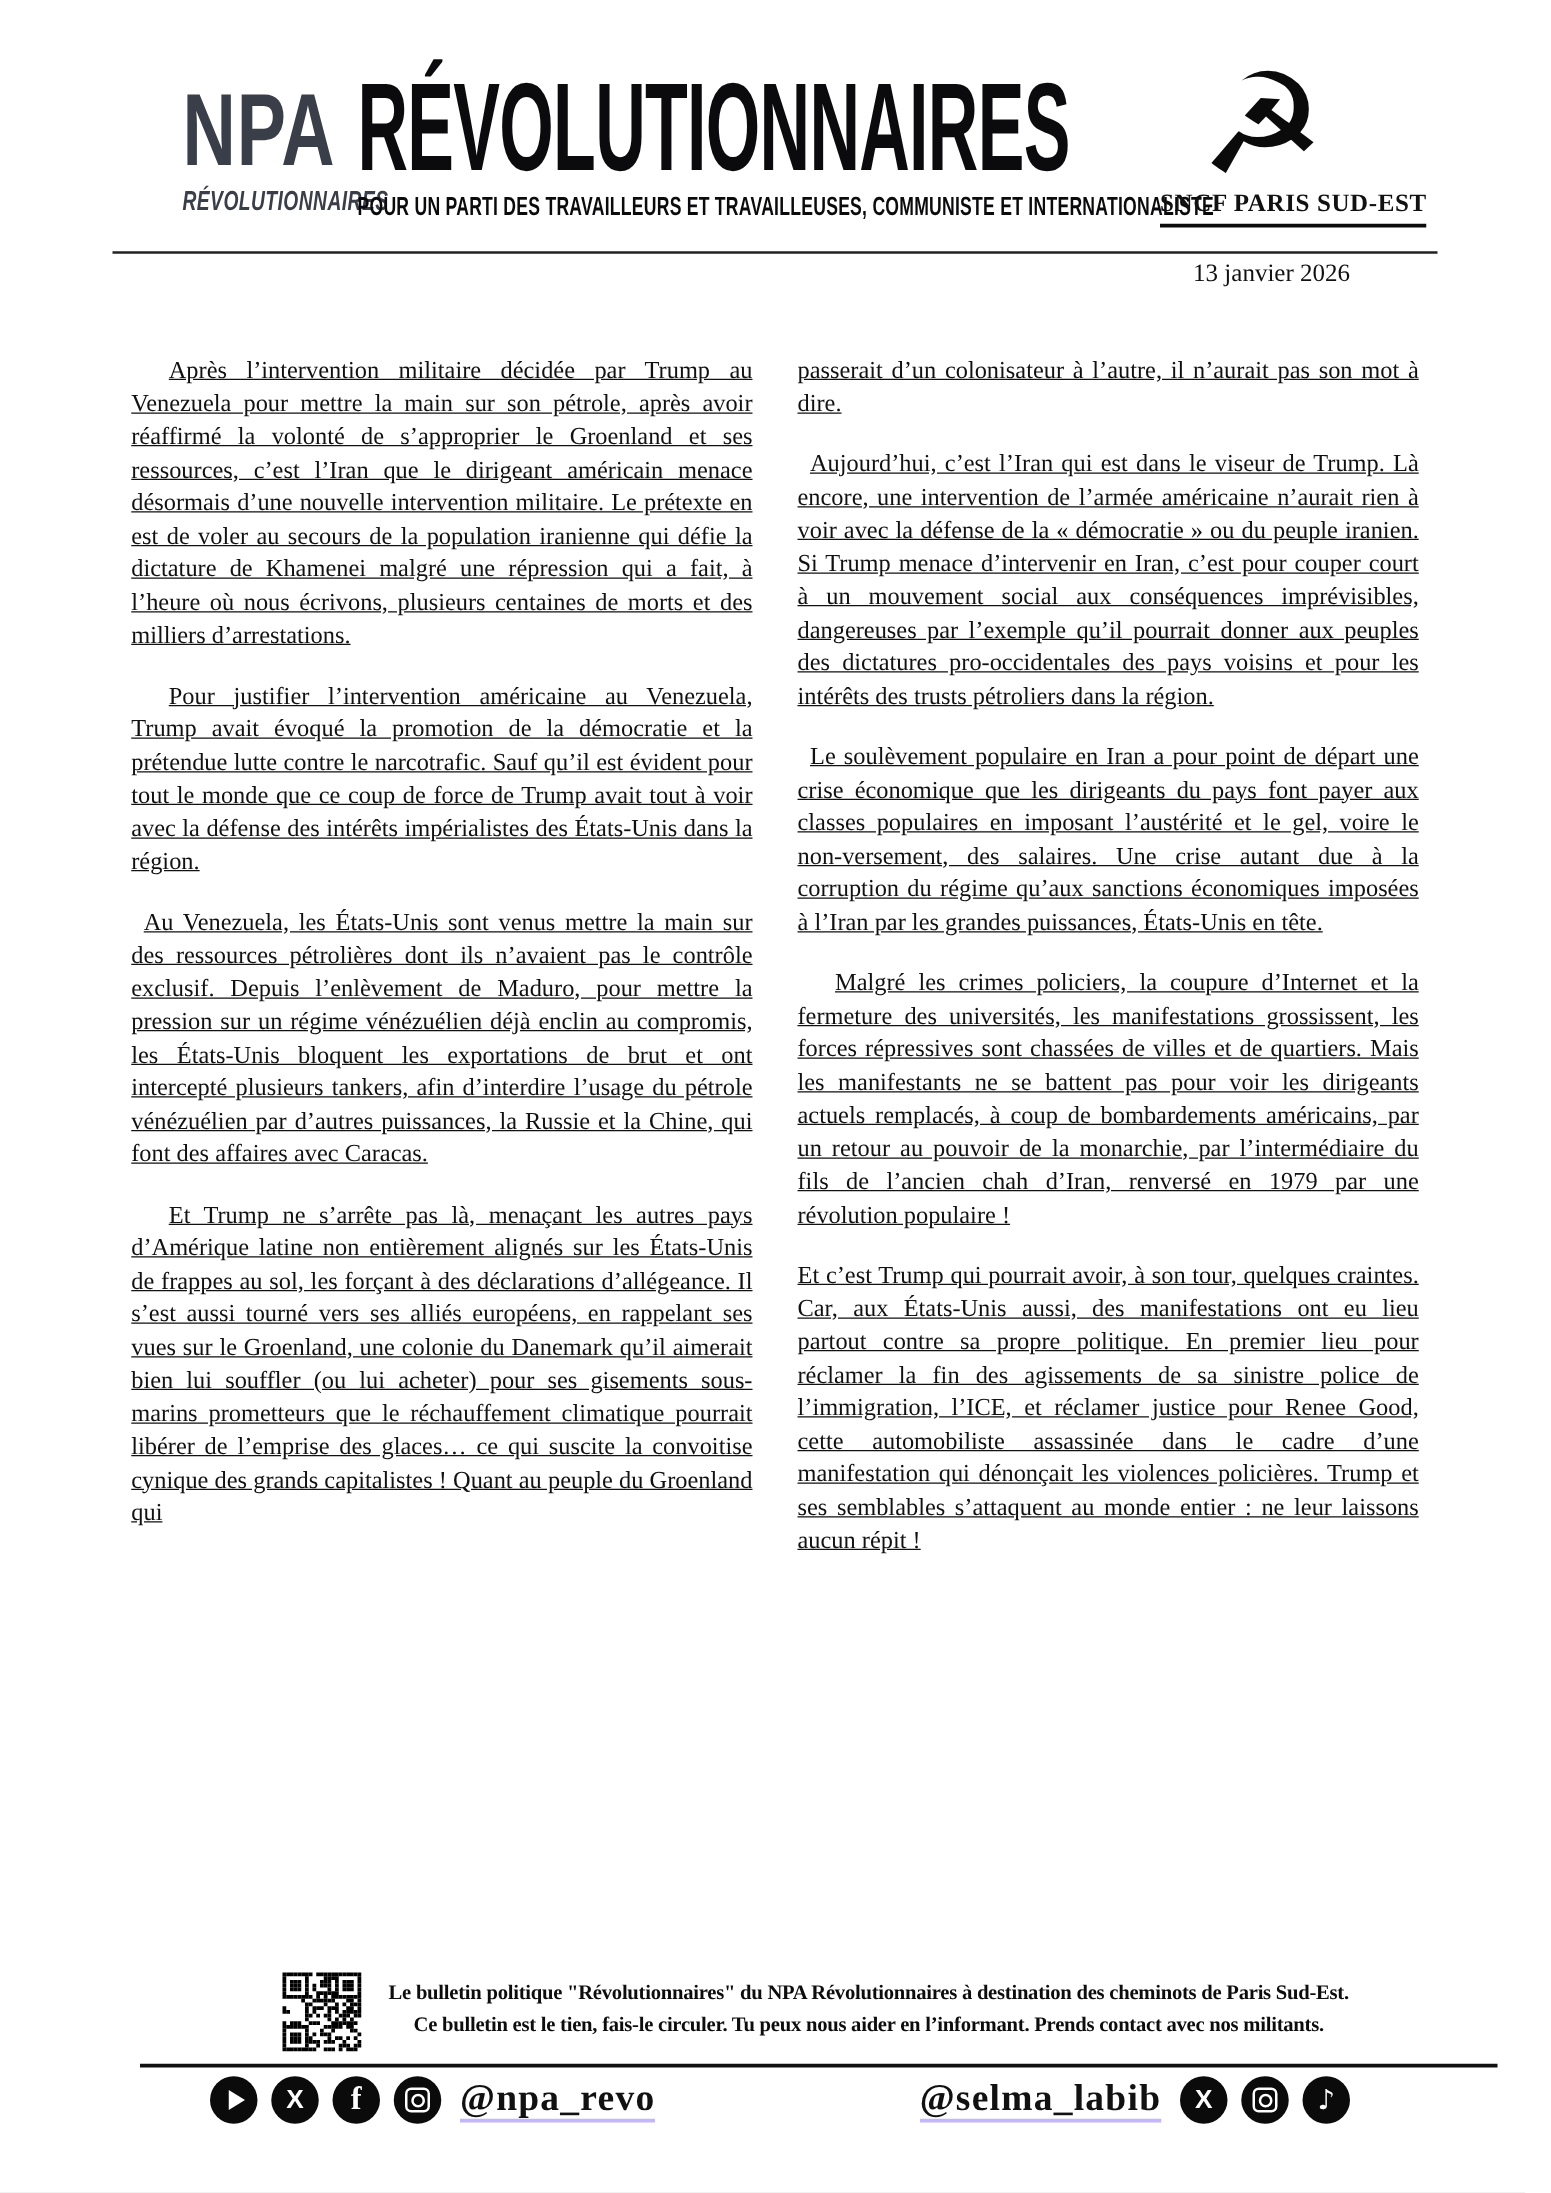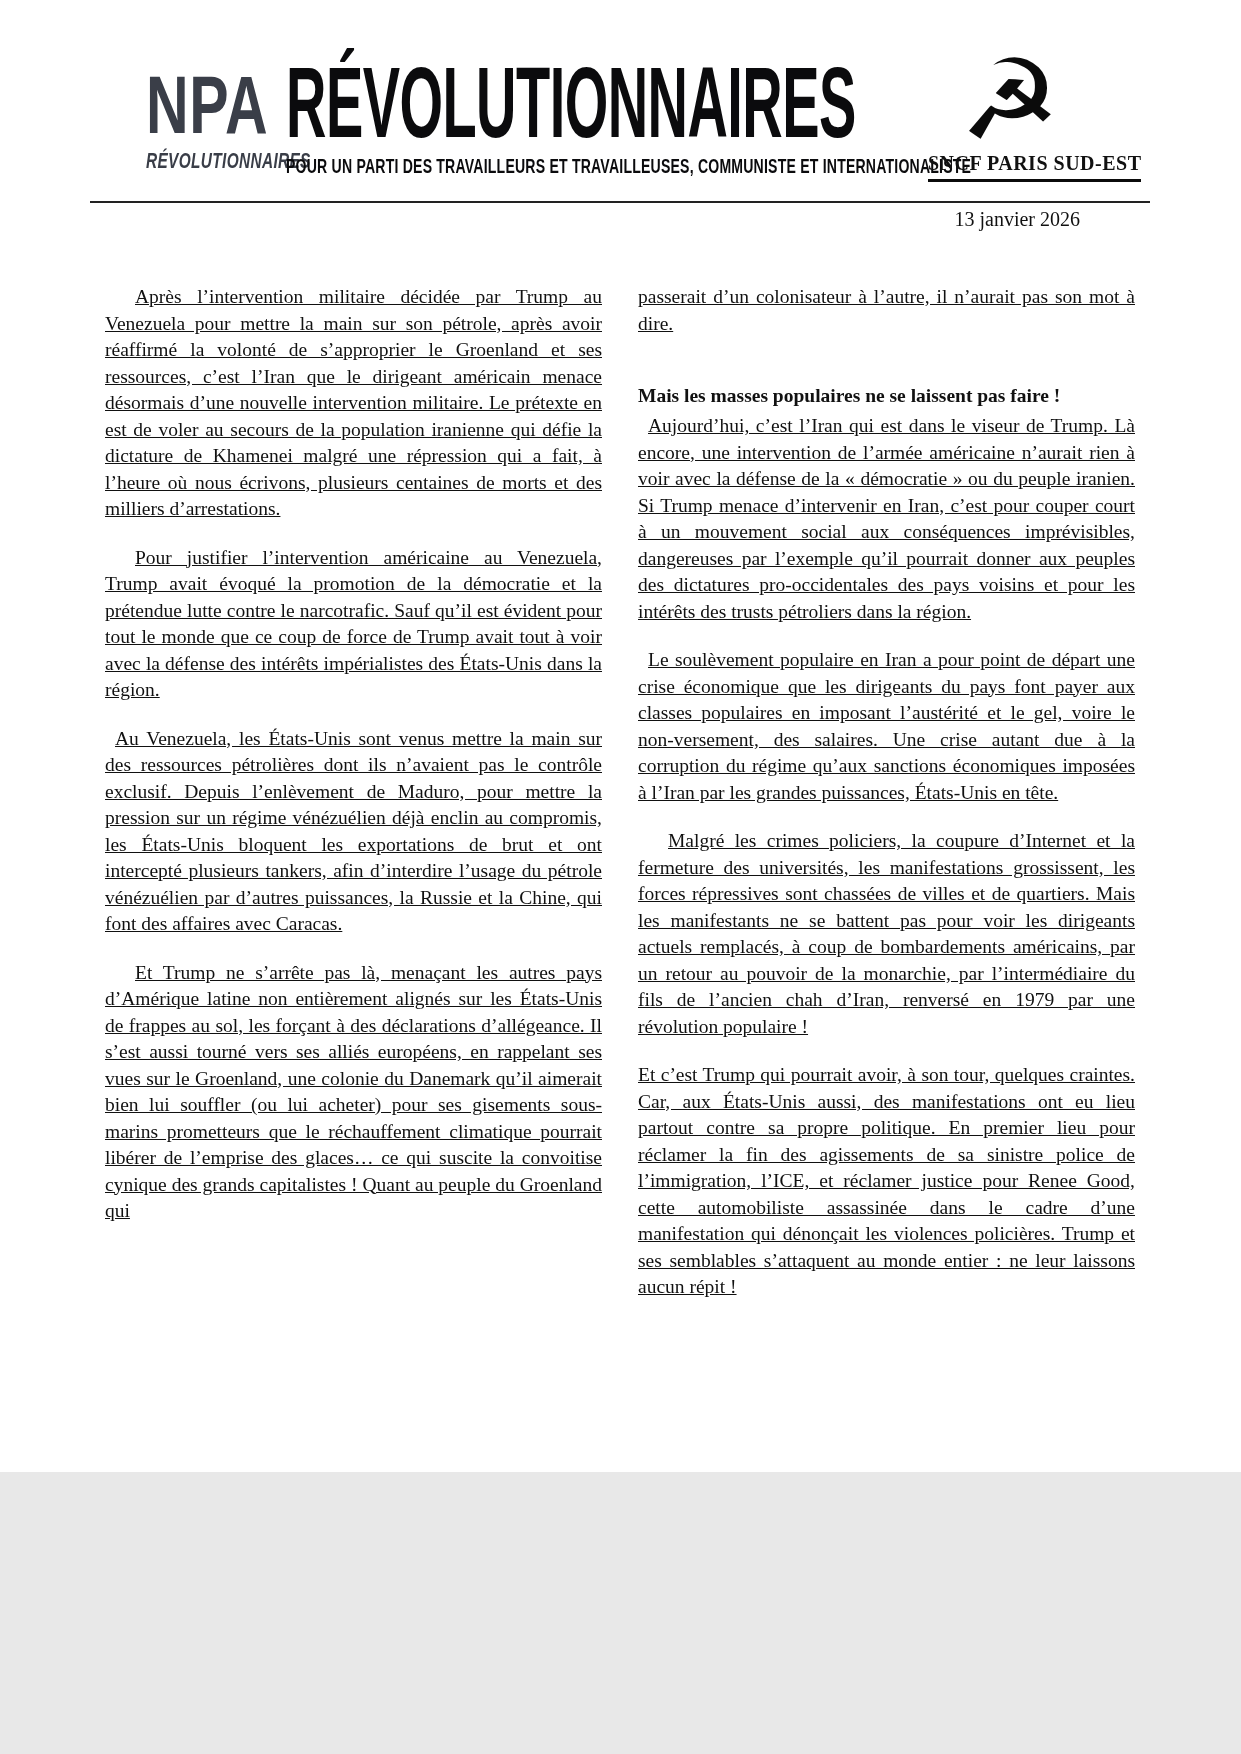--- a/index.html
+++ b/index.html
@@ -1,18 +1,18 @@
 <!DOCTYPE html>
 <html lang="fr"><head>
 <meta charset="utf-8">
 <style>
   html,body{margin:0;padding:0;background:#e8e8e8;}
   .page{
     position:relative;
-    width:1241px;height:1472px;
+    width:1241px;height:1754px;
     margin:0 auto;
     background:#ffffff;
     font-family:"Liberation Serif", serif;
     color:#111111;
     overflow:hidden;
   }
   
   .logo{position:absolute;left:146px;top:66px;color:#3a3e48;}
   .logo-npa{
     font-family:"Liberation Sans", sans-serif;
@@ -130,21 +130,20 @@
 
   <div class="columns">
     <div class="col">
       <p class="ind">Après l’intervention militaire décidée par Trump au Venezuela pour mettre la main sur son pétrole, après avoir réaffirmé la volonté de s’approprier le Groenland et ses ressources, c’est l’Iran que le dirigeant américain menace désormais d’une nouvelle intervention militaire. Le prétexte en est de voler au secours de la population iranienne qui défie la dictature de Khamenei malgré une répression qui a fait, à l’heure où nous écrivons, plusieurs centaines de morts et des milliers d’arrestations.</p>
       <p class="ind">Pour justifier l’intervention américaine au Venezuela, Trump avait évoqué la promotion de la démocratie et la prétendue lutte contre le narcotrafic. Sauf qu’il est évident pour tout le monde que ce coup de force de Trump avait tout à voir avec la défense des intérêts impérialistes des États-Unis dans la région.</p>
       <p class="ind-sm">Au Venezuela, les États-Unis sont venus mettre la main sur des ressources pétrolières dont ils n’avaient pas le contrôle exclusif. Depuis l’enlèvement de Maduro, pour mettre la pression sur un régime vénézuélien déjà enclin au compromis, les États-Unis bloquent les exportations de brut et ont intercepté plusieurs tankers, afin d’interdire l’usage du pétrole vénézuélien par d’autres puissances, la Russie et la Chine, qui font des affaires avec Caracas.</p>
       <p class="ind">Et Trump ne s’arrête pas là, menaçant les autres pays d’Amérique latine non entièrement alignés sur les États-Unis de frappes au sol, les forçant à des déclarations d’allégeance. Il s’est aussi tourné vers ses alliés européens, en rappelant ses vues sur le Groenland, une colonie du Danemark qu’il aimerait bien lui souffler (ou lui acheter) pour ses gisements sous-marins prometteurs que le réchauffement climatique pourrait libérer de l’emprise des glaces… ce qui suscite la convoitise cynique des grands capitalistes ! Quant au peuple du Groenland qui</p>
     </div>
     <div class="col">
       <p>passerait d’un colonisateur à l’autre, il n’aurait pas son mot à dire.</p>
-      <h3>Mais les masses populaires ne se laissent pas faire !</h3>
       <p class="ind-sm">Aujourd’hui, c’est l’Iran qui est dans le viseur de Trump. Là encore, une intervention de l’armée américaine n’aurait rien à voir avec la défense de la « démocratie » ou du peuple iranien. Si Trump menace d’intervenir en Iran, c’est pour couper court à un mouvement social aux conséquences imprévisibles, dangereuses par l’exemple qu’il pourrait donner aux peuples des dictatures pro-occidentales des pays voisins et pour les intérêts des trusts pétroliers dans la région.</p>
       <p class="ind-sm">Le soulèvement populaire en Iran a pour point de départ une crise économique que les dirigeants du pays font payer aux classes populaires en imposant l’austérité et le gel, voire le non-versement, des salaires. Une crise autant due à la corruption du régime qu’aux sanctions économiques imposées à l’Iran par les grandes puissances, États-Unis en tête.</p>
       <p class="ind">Malgré les crimes policiers, la coupure d’Internet et la fermeture des universités, les manifestations grossissent, les forces répressives sont chassées de villes et de quartiers. Mais les manifestants ne se battent pas pour voir les dirigeants actuels remplacés, à coup de bombardements américains, par un retour au pouvoir de la monarchie, par l’intermédiaire du fils de l’ancien chah d’Iran, renversé en 1979 par une révolution populaire !</p>
       <p>Et c’est Trump qui pourrait avoir, à son tour, quelques craintes. Car, aux États-Unis aussi, des manifestations ont eu lieu partout contre sa propre politique. En premier lieu pour réclamer la fin des agissements de sa sinistre police de l’immigration, l’ICE, et réclamer justice pour Renee Good, cette automobiliste assassinée dans le cadre d’une manifestation qui dénonçait les violences policières. Trump et ses semblables s’attaquent au monde entier : ne leur laissons aucun répit !</p>
     </div>
   </div>
 
   <div class="qr">
       <div style="grid-column-start: 1; grid-row-start: 1; background: rgb(0, 0, 0);"></div>
       <div style="grid-column-start: 2; grid-row-start: 1; background: rgb(0, 0, 0);"></div>
@@ -383,20 +382,21 @@
       <div style="grid-column-start: 13; grid-row-start: 21; background: rgb(0, 0, 0);"></div>
       <div style="grid-column-start: 14; grid-row-start: 21; background: rgb(0, 0, 0);"></div>
       <div style="grid-column-start: 16; grid-row-start: 21; background: rgb(0, 0, 0);"></div>
       <div style="grid-column-start: 18; grid-row-start: 21; background: rgb(0, 0, 0);"></div>
       <div style="grid-column-start: 19; grid-row-start: 21; background: rgb(0, 0, 0);"></div>
       <div style="grid-column-start: 20; grid-row-start: 21; background: rgb(0, 0, 0);"></div>
     </div>
 
   <div class="footer-text">
     <div>Le bulletin politique "Révolutionnaires" du NPA Révolutionnaires à destination des cheminots de Paris Sud-Est.</div>
+    <div>Ce bulletin est le tien, fais-le circuler. Tu peux nous aider en l’informant. Prends contact avec nos militants.</div>
   </div>
 
   <div class="footer-rule"></div>
 
   <div class="social-left">
     <span class="sicon">
         <span class="yt-play"></span>
       </span>
     <span class="sicon">
         <span class="x-glyph">X</span>

